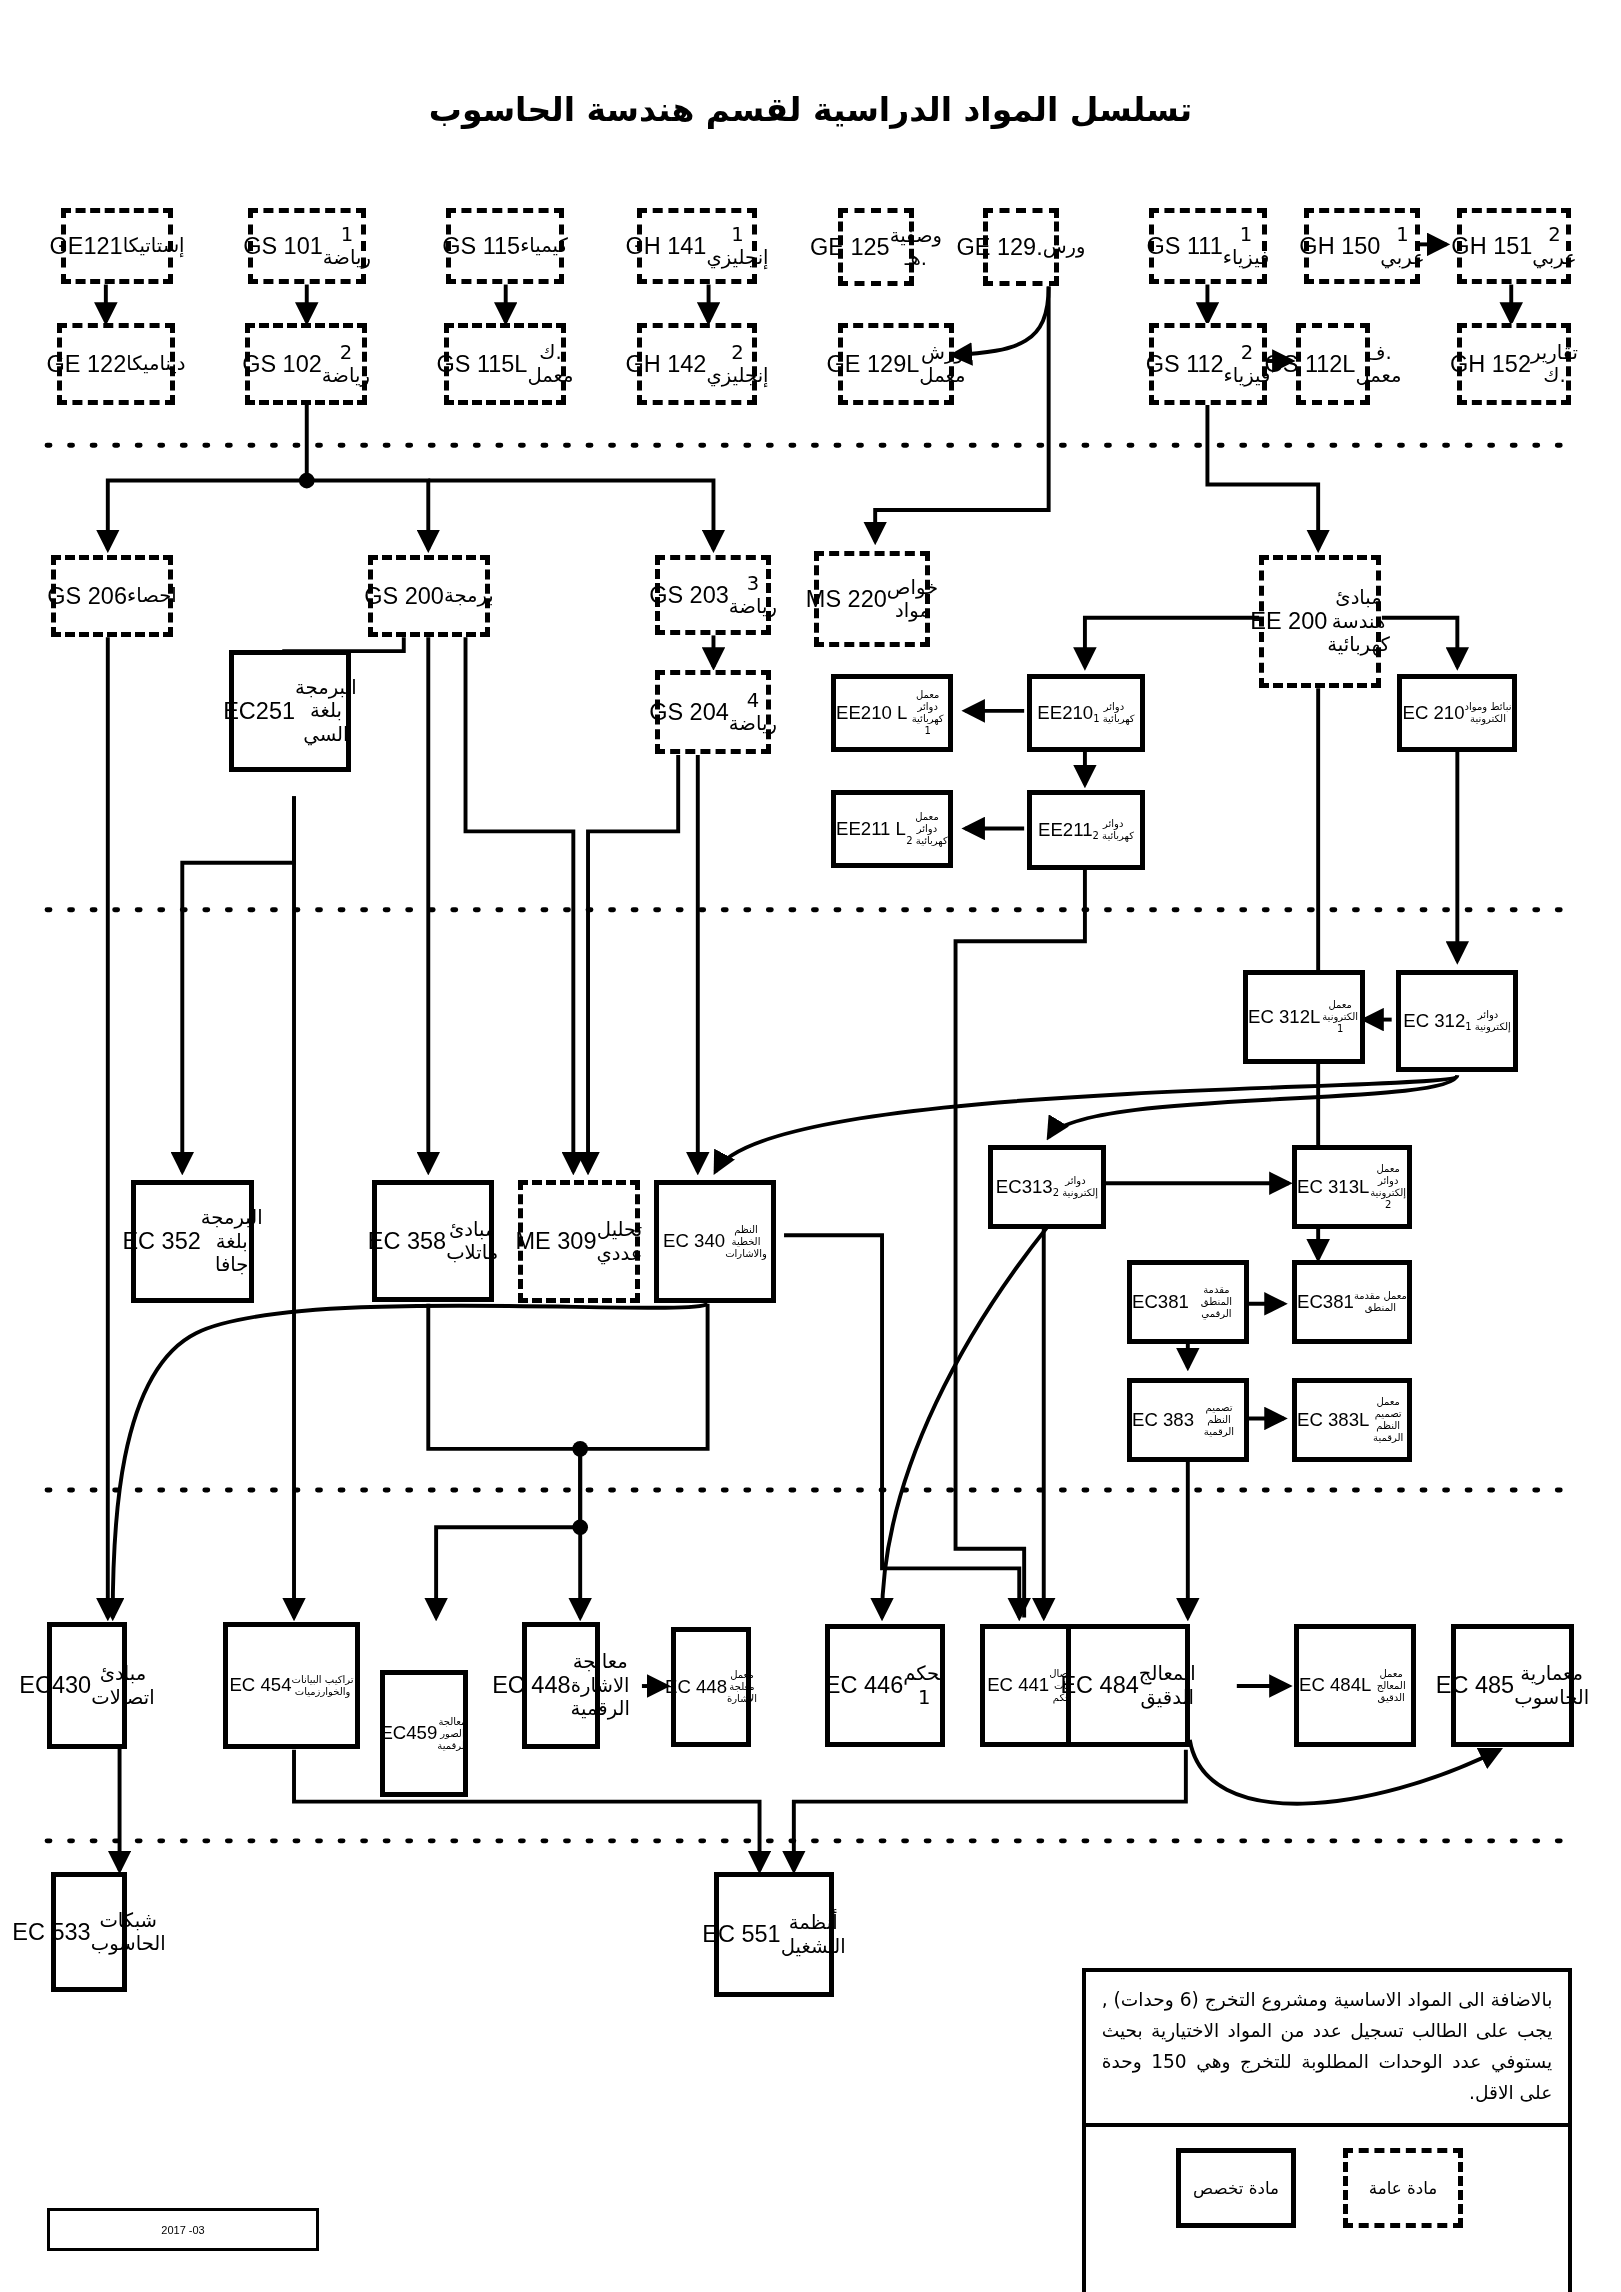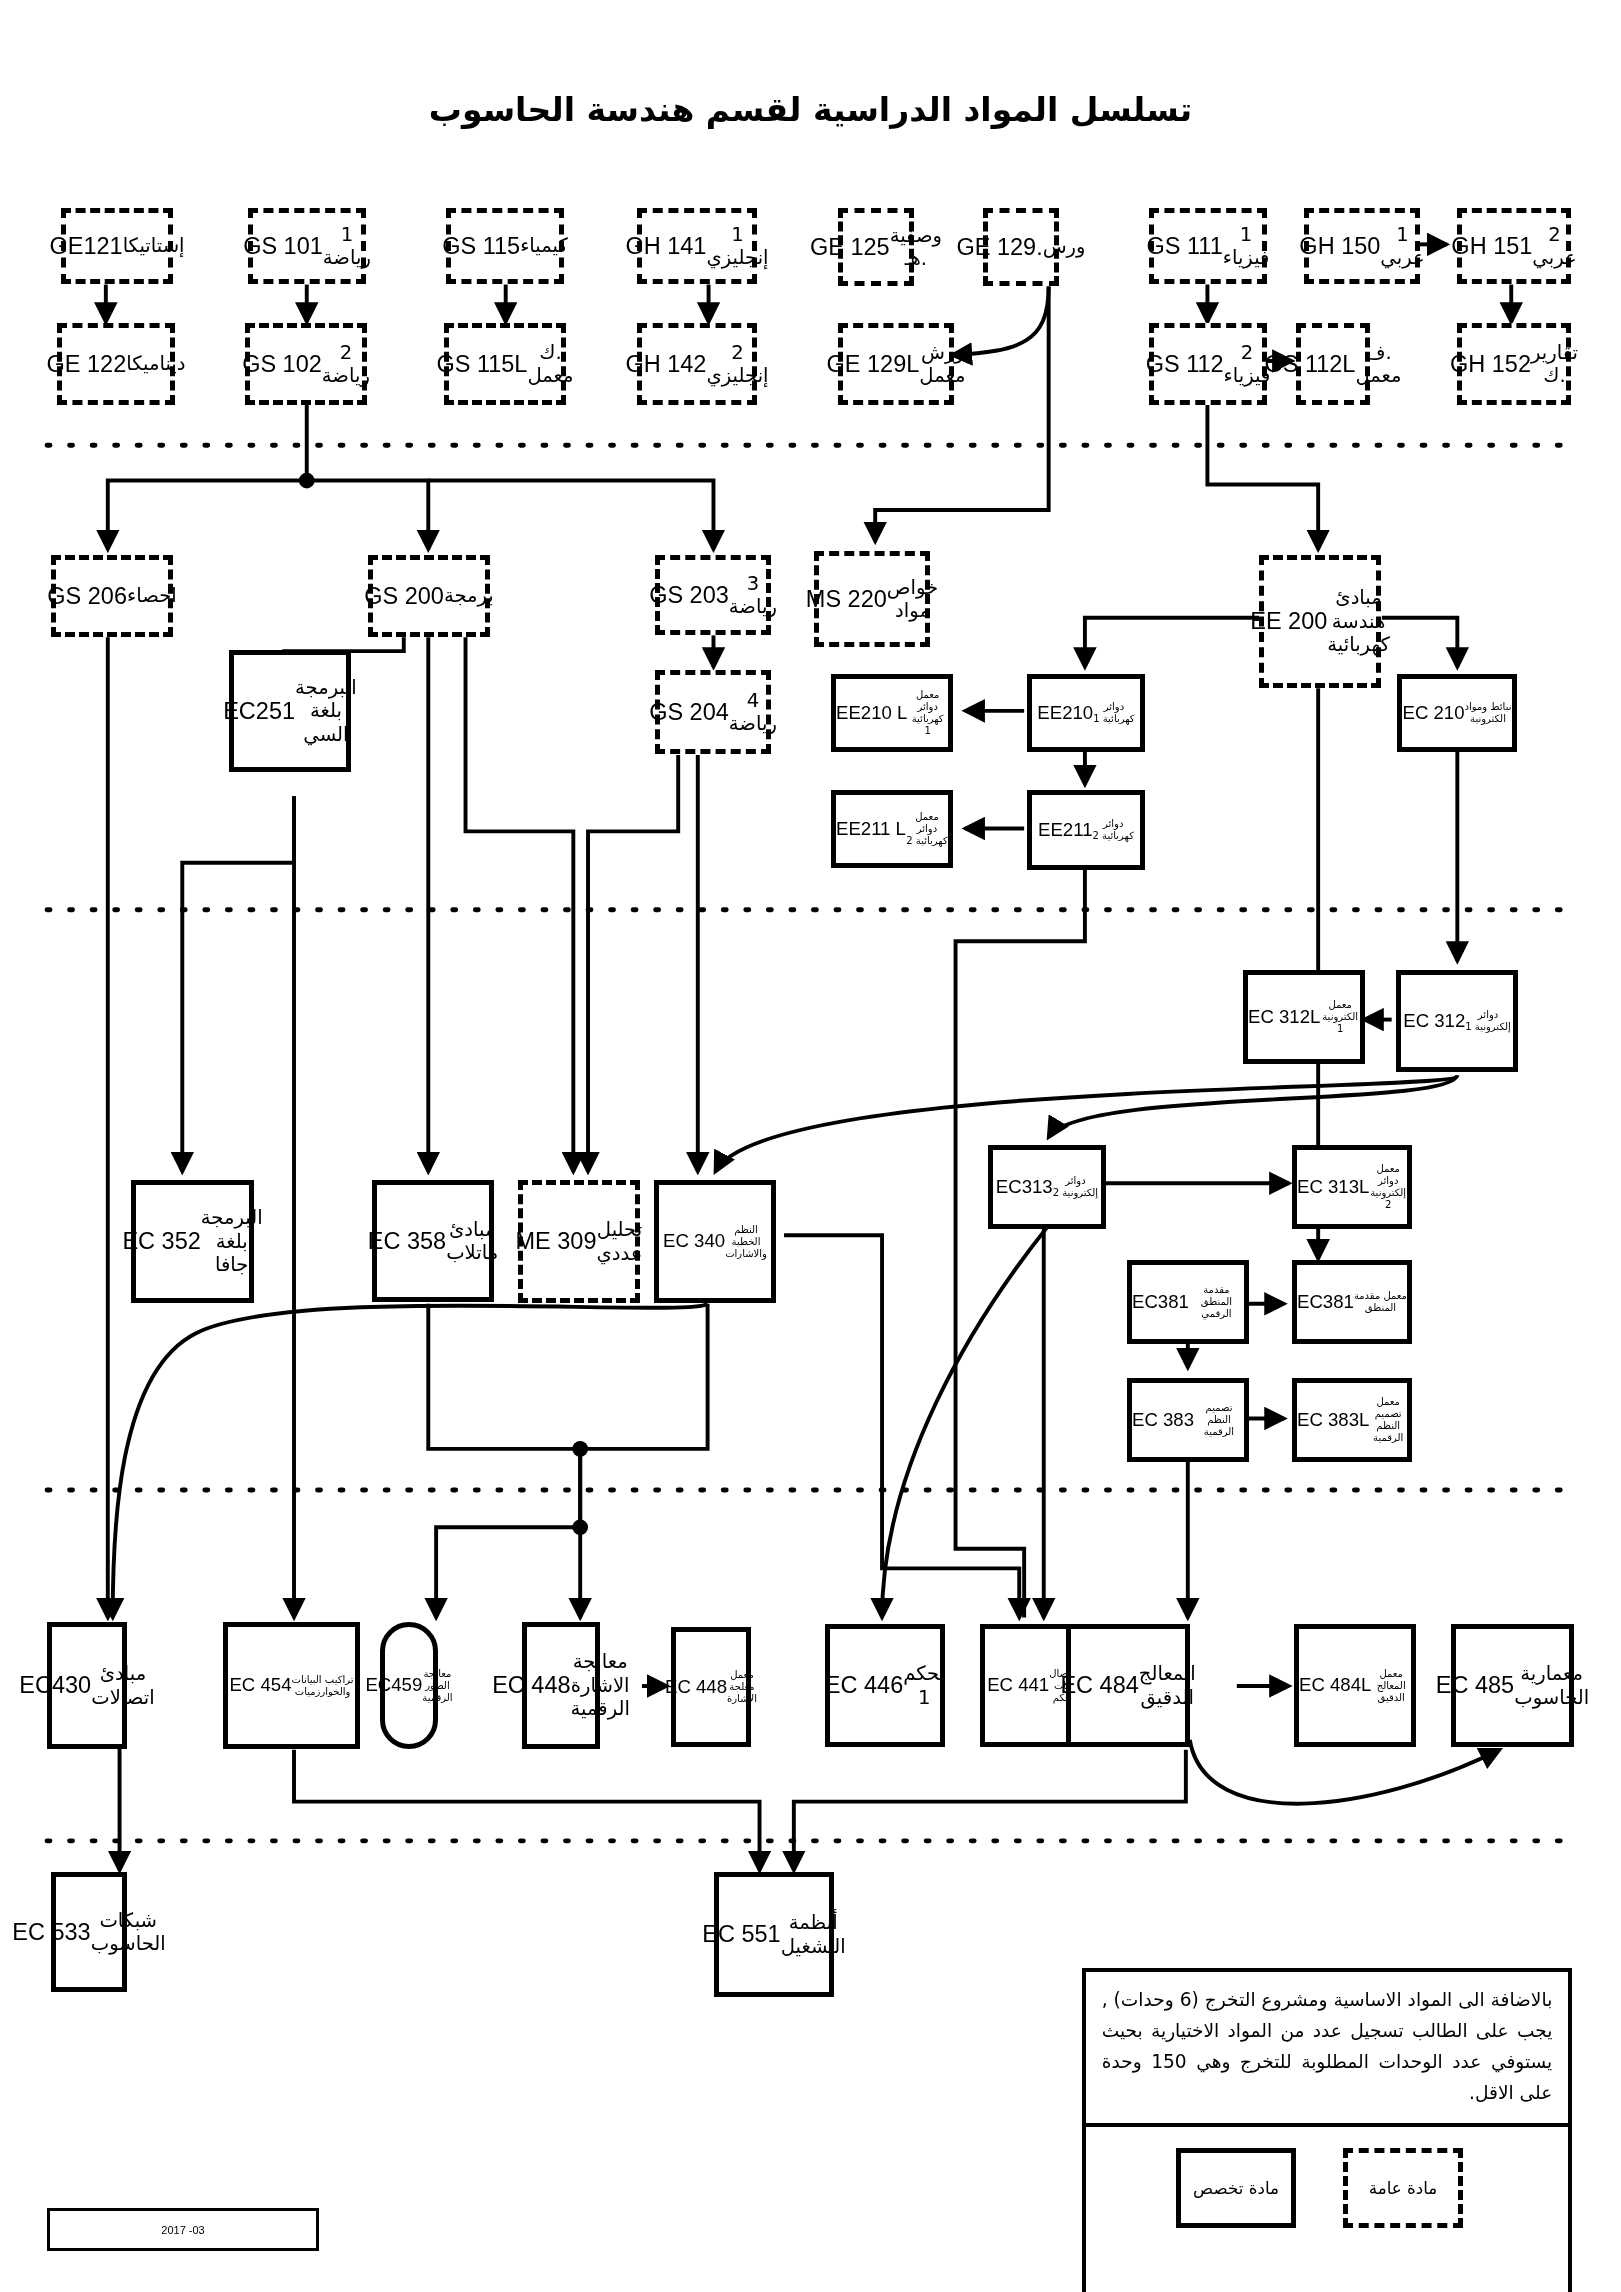--- a/index.html
+++ b/index.html
@@ -288,21 +288,21 @@
     <div class="box spec" style="left: 47px; top: 1622px; width: 80px; height: 127px;">
       <div class="code">EC430</div>
       <div class="name">مبادئ
 اتصالات</div>
     </div>
     <div class="box spec small" style="left: 223px; top: 1622px; width: 137px; height: 127px;">
       <div class="code">EC 454</div>
       <div class="name">تراكيب البيانات
 والخوارزميات</div>
     </div>
-    <div class="box spec small" style="left: 380px; top: 1622px; width: 58px; height: 127px; border-radius: 32px;">
+    <div class="box spec small" style="left: 380px; top: 1670px; width: 88px; height: 127px;">
       <div class="code">EC459</div>
       <div class="name">معالجة
 الصور
 الرقمية</div>
     </div>
     <div class="box spec" style="left: 522px; top: 1622px; width: 78px; height: 127px;">
       <div class="code">EC 448</div>
       <div class="name">معالجة
 الاشارة
 الرقمية</div>

